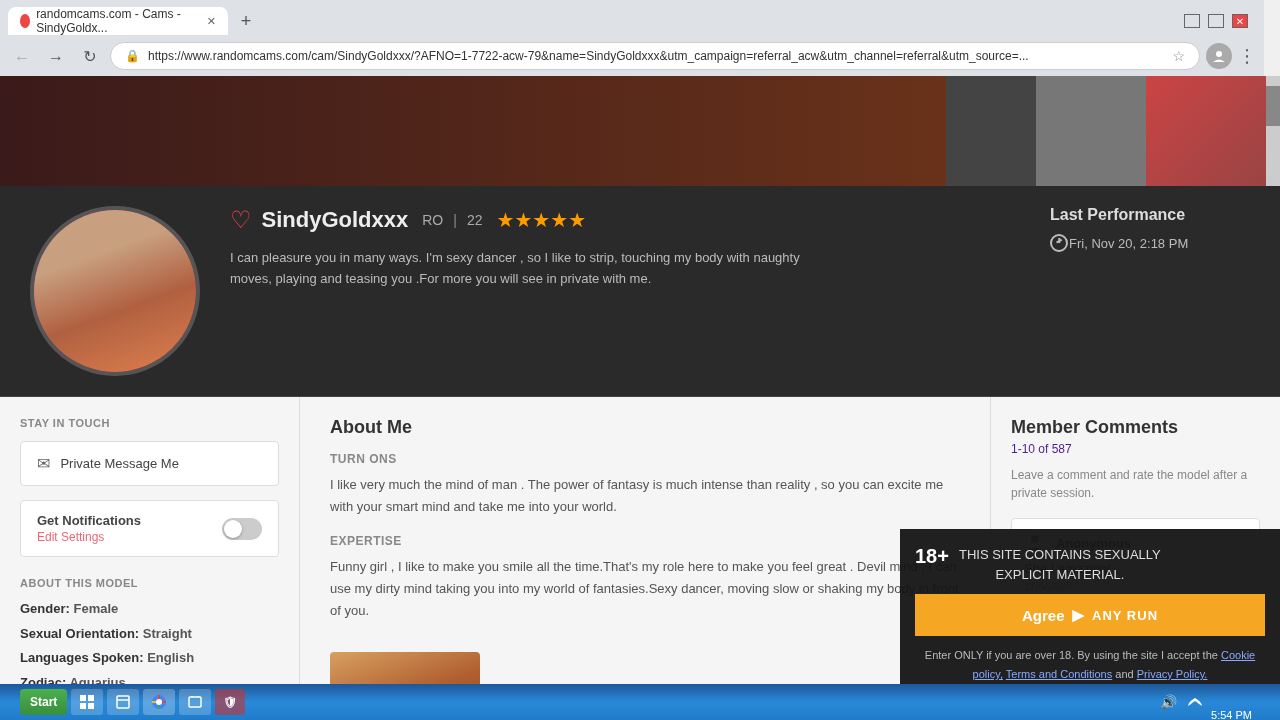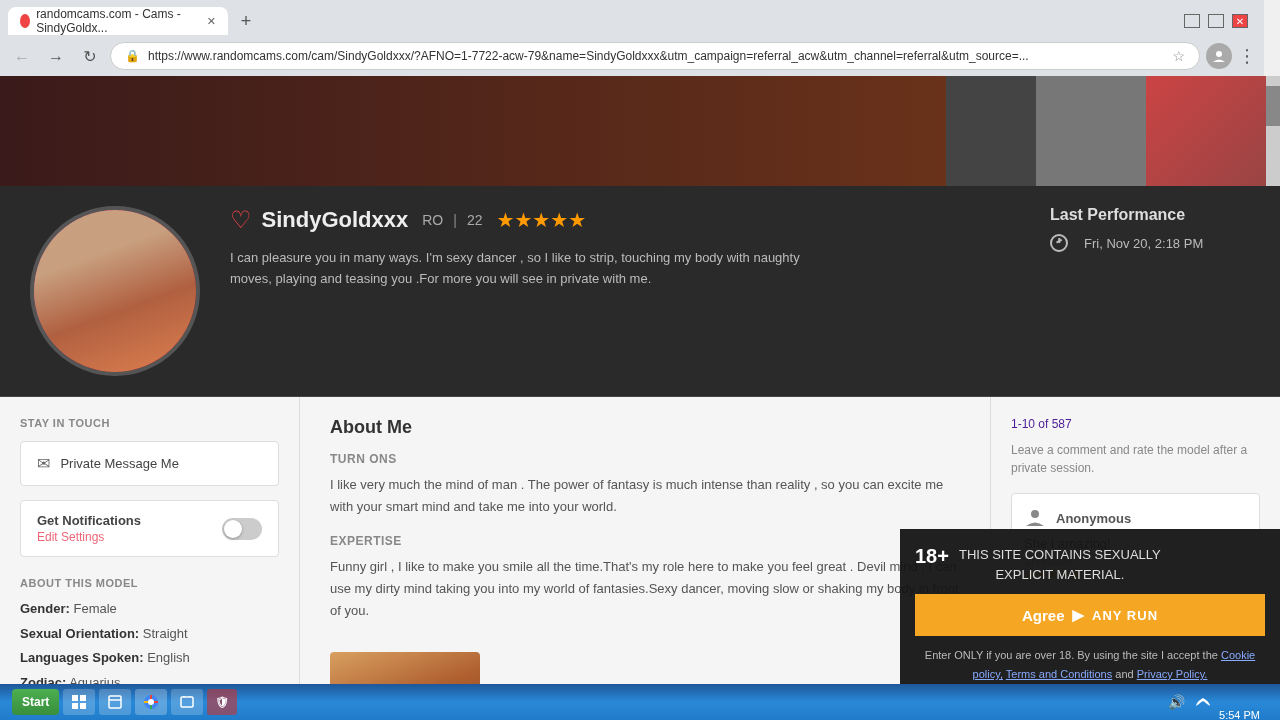--- a/index.html
+++ b/index.html
@@ -43,21 +43,21 @@
     .profile-heart { color: #e44; font-size: 24px; }
     .profile-name { font-size: 22px; font-weight: bold; color: #eee; }
     .profile-country { color: #aaa; font-size: 14px; margin-left: 4px; }
     .profile-age { color: #aaa; font-size: 14px; }
     .profile-separator { color: #888; font-size: 14px; }
     .profile-stars { color: #f90; font-size: 20px; margin-left: 4px; }
     .profile-bio { color: #bbb; font-size: 13px; line-height: 1.6; max-width: 600px; }
 
     .last-performance { min-width: 200px; }
     .last-performance h3 { color: #ddd; font-size: 16px; font-weight: bold; margin-bottom: 10px; }
-    .last-performance-time { display: flex; align-items: center; gap: 16px; color: #bbb; font-size: 13px; }
+    .last-performance-time { display: flex; align-items: center; gap: 1px; color: #bbb; font-size: 13px; }
     .clock-icon { width: 18px; height: 18px; border: 2px solid #bbb; border-radius: 50%; display: flex; align-items: center; justify-content: center; flex-shrink: 0; position: relative; }
     .clock-hand { position: absolute; background: #bbb; }
     .clock-hour { width: 1.5px; height: 5px; top: 2px; left: 50%; transform: translateX(-50%); }
     .clock-minute { width: 1.5px; height: 6px; top: 2px; left: 50%; transform: translateX(-50%) rotate(60deg); }
 
     
     .main-layout { display: flex; background: #f5f5f5; min-height: 500px; }
 
     
     .sidebar { width: 300px; flex-shrink: 0; background: #f5f5f5; padding: 20px 20px; border-right: 1px solid #ddd; }
@@ -68,21 +68,21 @@
 
     .notifications-box { background: white; border: 1px solid #ddd; border-radius: 4px; padding: 12px 16px; margin-bottom: 20px; display: flex; align-items: center; justify-content: space-between; }
     .notif-left { }
     .notif-title { font-size: 13px; color: #444; font-weight: 600; margin-bottom: 2px; }
     .notif-edit { font-size: 12px; color: #e67; cursor: pointer; }
     .toggle-switch { width: 40px; height: 22px; background: #ccc; border-radius: 11px; position: relative; cursor: pointer; }
     .toggle-knob { width: 18px; height: 18px; background: white; border-radius: 50%; position: absolute; top: 2px; left: 2px; box-shadow: 0 1px 3px rgba(0,0,0,0.3); transition: left 0.2s; }
 
     .model-info-section { margin-bottom: 20px; }
     .model-info-title { font-size: 11px; font-weight: bold; color: #888; letter-spacing: 0.5px; text-transform: uppercase; margin-bottom: 10px; }
-    .model-info-row { font-size: 13px; color: #555; margin-bottom: 5px; line-height: 1.5; }
+    .model-info-row { font-size: 13px; color: #555; margin-bottom: 5px; line-height: 1.5; font-weight: bold; }
     .model-info-row strong { color: #333; }
 
     
     .content-area { flex: 1; padding: 20px 30px; background: #f5f5f5; }
     .about-section { margin-bottom: 30px; }
     .section-title { font-size: 18px; font-weight: bold; color: #333; margin-bottom: 14px; }
     .subsection-title { font-size: 12px; font-weight: bold; color: #888; letter-spacing: 0.5px; text-transform: uppercase; margin-bottom: 8px; }
     .section-text { font-size: 13px; color: #555; line-height: 1.7; margin-bottom: 16px; }
 
     .videos-section { }
@@ -107,21 +107,21 @@
     .overlay-18 { position: fixed; bottom: 0; right: 0; width: 380px; background: rgba(20,20,20,0.95); color: white; padding: 16px 15px; font-size: 12px; z-index: 999; }
     .overlay-18-top { display: flex; align-items: flex-start; gap: 10px; margin-bottom: 10px; }
     .badge-18 { font-size: 20px; font-weight: bold; color: white; flex-shrink: 0; }
     .overlay-text { font-size: 13px; line-height: 1.5; color: #ddd; text-align: center; }
     .agree-btn { display: block; width: 100%; background: #f5a623; color: white; font-size: 15px; font-weight: bold; border: none; padding: 12px; cursor: pointer; margin-bottom: 10px; display: flex; align-items: center; justify-content: center; gap: 8px; }
     .overlay-links { font-size: 11px; color: #bbb; text-align: center; line-height: 1.7; }
     .overlay-link { color: #88aaff; text-decoration: underline; cursor: pointer; }
     .overlay-no { color: #aaa; font-size: 12px; cursor: pointer; }
 
     
-    .taskbar { height: 36px; background: linear-gradient(to bottom, #1e5799, #2989d8, #207cca); display: flex; align-items: center; padding: 0 12px; gap: 4px; position: fixed; bottom: 0; width: 1280px; z-index: 1000; }
+    .taskbar { height: 36px; background: linear-gradient(to bottom, #1e5799, #2989d8, #207cca); display: flex; align-items: center; padding: 0 20px; gap: 4px; position: fixed; bottom: 0; width: 1280px; z-index: 1000; }
     .taskbar-start { background: linear-gradient(to bottom, #4caf50, #388e3c); color: white; font-weight: bold; font-size: 12px; padding: 4px 10px; border-radius: 4px; cursor: pointer; display: flex; align-items: center; gap: 4px; height: 26px; }
     .taskbar-item { background: rgba(255,255,255,0.2); color: white; font-size: 11px; padding: 2px 8px; border-radius: 3px; cursor: pointer; display: flex; align-items: center; height: 26px; }
     .taskbar-spacer { flex: 1; }
     .taskbar-tray { display: flex; align-items: center; gap: 6px; color: white; font-size: 11px; padding: 0 8px; }
     .taskbar-clock { color: white; font-size: 11px; text-align: center; line-height: 1.4; margin-top: 28px; }
     .taskbar-icon { width: 20px; height: 20px; display: flex; align-items: center; justify-content: center; font-size: 14px; color: white; }
   </style>
 </head>
 <body>
 
@@ -251,20 +251,21 @@
       <div class="videos-section">
         <div class="video-grid">
           <div class="video-thumb">
             <div class="video-thumb-img"></div>
           </div>
         </div>
       </div>
     </div>
 
     <div class="comments-sidebar">
+      <div class="comments-title">Member Comments</div>
       <div class="comments-count">1-10 of 587</div>
       <p class="comments-desc">Leave a comment and rate the model after a private session.</p>
       <div class="comment-card">
         <div class="comment-header">
           <span class="comment-avatar-icon">
             <svg width="22" height="22" viewBox="0 0 22 22" fill="#888">
                 <circle cx="11" cy="8" r="4"></circle>
                 <path d="M2 20 Q11 13 20 20" fill="#888"></path>
               </svg>
           </span>

